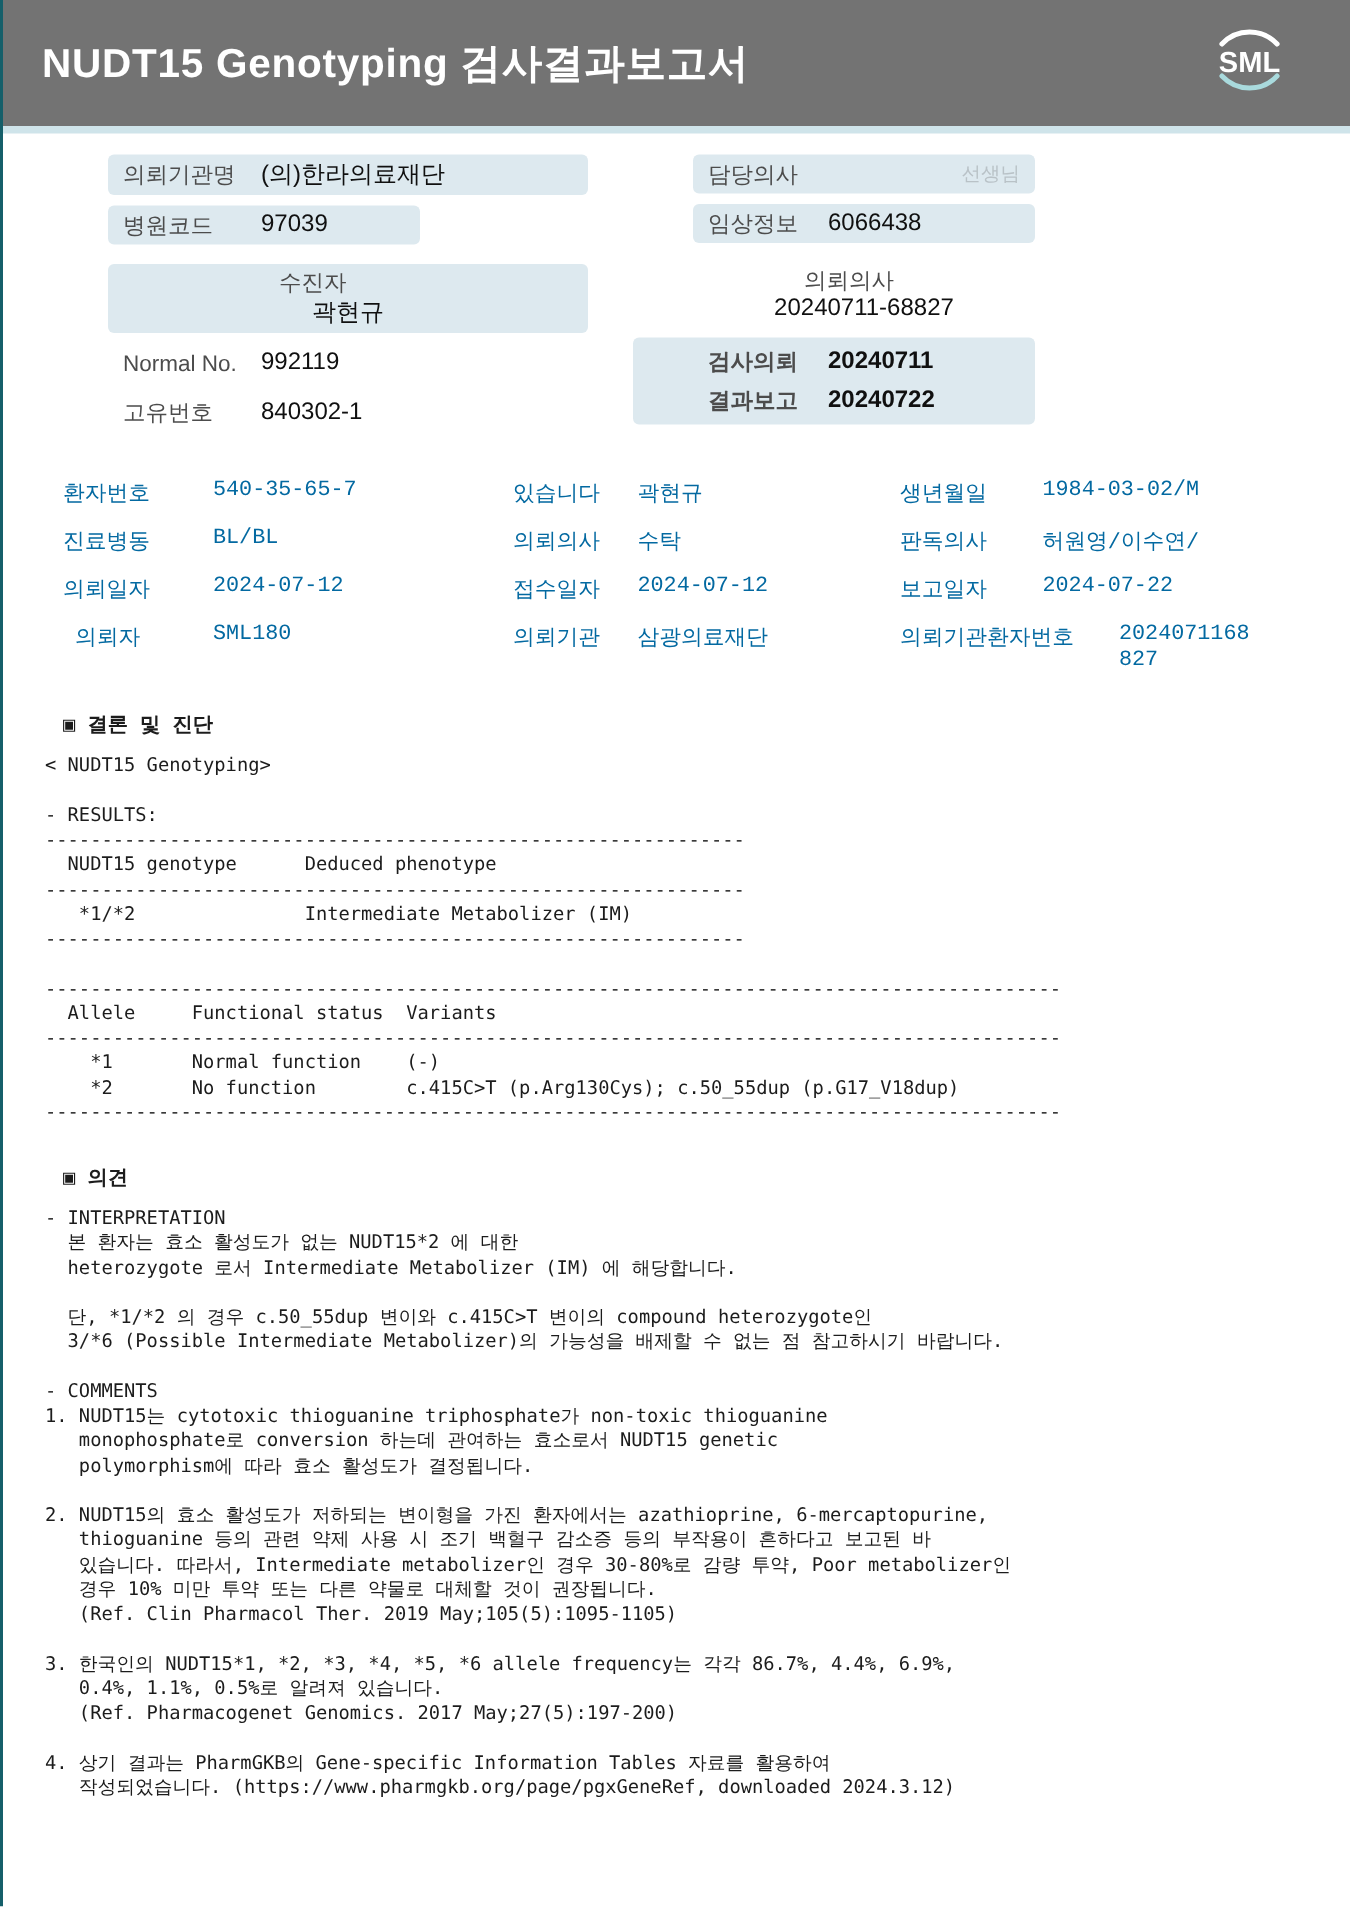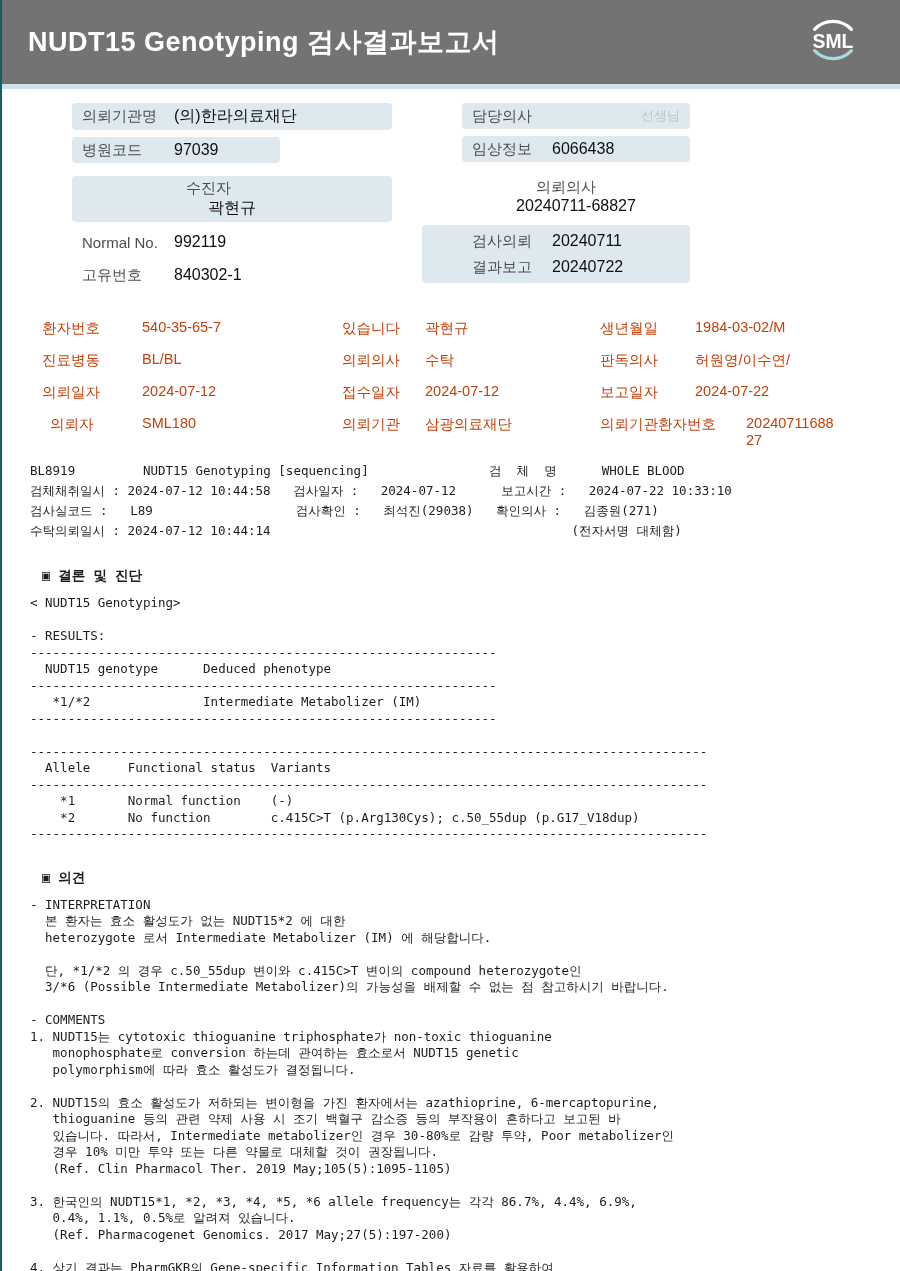--- a/index.html
+++ b/index.html
@@ -26,26 +26,26 @@
   .ilabel { color: #4c4c4c; flex-shrink: 0; }
   .ivalue { color: #101010; font-size: 16px; }
   .col1 .ilabel { width: 92px; }
   .col2 .ilabel { width: 58px; }
   .col3 .ilabel { width: 80px; }
   .w-short { width: 208px; }
   .bold { font-weight: bold; }
   .suffix { margin-left: auto; color: #b9c2c7; font-size: 13px; }
   .pairrow .ilabel2 { color: #4c4c4c; width: 52px; }
   .pairrow .iv2 { color: #101010; font-size: 16px; width: 52px; }
-  .block2 { background: #dde9ef; border-radius: 4px; padding: 3px 0; margin-bottom: 7px; }
+  .block2 { background: #dde9ef; border-radius: 4px; padding: 3px 0; margin-bottom: 7px; font-weight: bold; }
   .block2 .irow { margin-bottom: 0; background: transparent; }
 
   
-  .pgrid { margin: 24px 0 0 40px; font-family: Liberation Sans, sans-serif;
-           font-size: 14.5px; color: #c2410c; }
+  .pgrid { margin: 24px 0 0 40px; font-family: Liberation Mono, monospace;
+           font-size: 14.5px; color: #0369a1; }
   .prow { display: flex; margin-bottom: 13px; }
   .pl { flex-shrink: 0; }
   .l1 { width: 100px; } .v1 { width: 200px; }
   .l2 { width: 83px; }  .v2 { width: 175px; }
   .l3 { width: 95px; }
   .l3w { width: 146px; }
   .v3w { width: 92px; word-break: break-all; line-height: 1.15; }
 
   
   pre, .heading {
@@ -153,24 +153,20 @@
     <div class="prow">
       <span class="pl l1" style="padding-left:8px;">의뢰자</span>
       <span class="pv v1">SML180</span>
       <span class="pl l2">의뢰기관</span>
       <span class="pv v2">삼광의료재단</span>
       <span class="pl l3w">의뢰기관환자번호</span>
       <span class="pv v3w">2024071168827</span>
     </div>
   </div>
 
-  <pre class="testblock">BL8919         NUDT15 Genotyping [sequencing]                검  체  명      WHOLE BLOOD
-검체채취일시 : 2024-07-12 10:44:58   검사일자 :   2024-07-12      보고시간 :   2024-07-22 10:33:10
-검사실코드 :   L89                   검사확인 :   최석진(29038)   확인의사 :   김종원(271)
-수탁의뢰일시 : 2024-07-12 10:44:14                                        (전자서명 대체함)</pre>
 
   <div class="heading">▣ 결론 및 진단</div>
   <pre class="body-pre">&lt; NUDT15 Genotyping&gt;
 
 - RESULTS:
 --------------------------------------------------------------
   NUDT15 genotype      Deduced phenotype
 --------------------------------------------------------------
    *1/*2               Intermediate Metabolizer (IM)
 --------------------------------------------------------------

